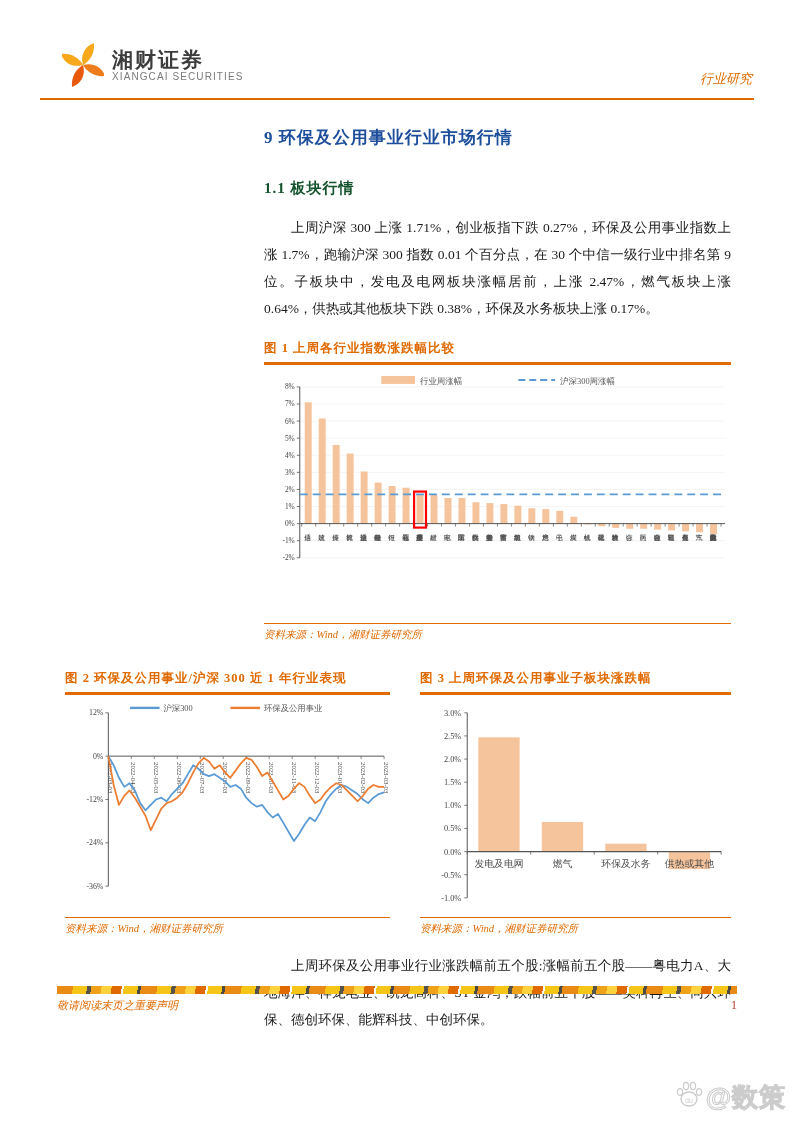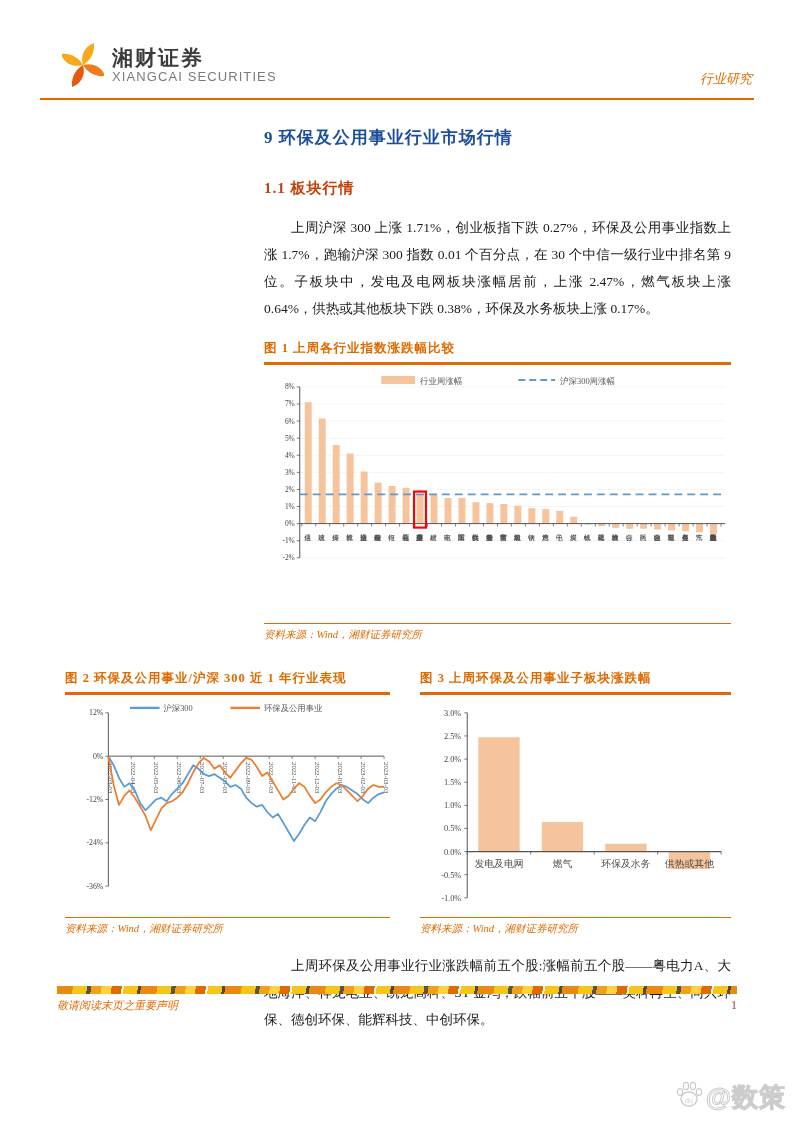--- a/index.html
+++ b/index.html
@@ -2,27 +2,27 @@
 <html><head>
 <meta charset="utf-8">
 <style>
   html,body{margin:0;padding:0;background:#888;}
   .page{position:relative;width:794px;height:1123px;margin:0 auto;background:#fff;
         font-family:"Liberation Serif","DejaVu Serif",serif;color:#1a1a1a;overflow:hidden;}
   
   .hdr{display:flex;justify-content:space-between;align-items:flex-end;padding:40px 42px 8px 62px;}
   .logo{display:flex;align-items:center;gap:8px;}
   .logo-cn{font-size:21px;font-weight:bold;color:#3c3c3c;letter-spacing:2px;line-height:1.1;font-family:"Liberation Sans",sans-serif;}
-  .logo-en{font-size:13px;color:#7a7a7a;letter-spacing:1.1px;font-family:"Liberation Sans",sans-serif;}
+  .logo-en{font-size:10px;color:#7a7a7a;letter-spacing:1.1px;font-family:"Liberation Sans",sans-serif;}
   .hdr-right{font-size:13px;color:#e06a00;font-style:italic;padding-bottom:2px;}
   .hdr-rule{height:2px;background:#e06a00;margin:0 40px;}
   
   .content{margin-left:264px;width:467px;}
   .h1{font-size:17px;font-weight:bold;color:#1d4e9c;margin:26px 0 0 0;letter-spacing:1px;}
-  .h2{font-size:15px;font-weight:bold;color:#c2410c;margin:30px 0 0 0;letter-spacing:1px;}
+  .h2{font-size:15px;font-weight:bold;color:#14532d;margin:30px 0 0 0;letter-spacing:1px;}
   .para{font-size:13.5px;line-height:27px;text-align:justify;text-indent:2em;margin:16px 0 0 0;}
   
   .figure{margin-top:18px;}
   .fig-title{font-size:12.5px;font-weight:bold;color:#e06a00;letter-spacing:1px;margin-bottom:5px;}
   .fig-rule{height:2.5px;background:#e06a00;margin-bottom:6px;}
   .fig-rule.thin{height:1.6px;margin-top:4px;margin-bottom:4px;}
   .src{font-size:10.5px;font-style:italic;color:#e06a00;}
   .chart{width:100%;}
   .chart svg{display:block;}
   .two-col{margin:28px 63px 0 65px;display:flex;justify-content:space-between;}

